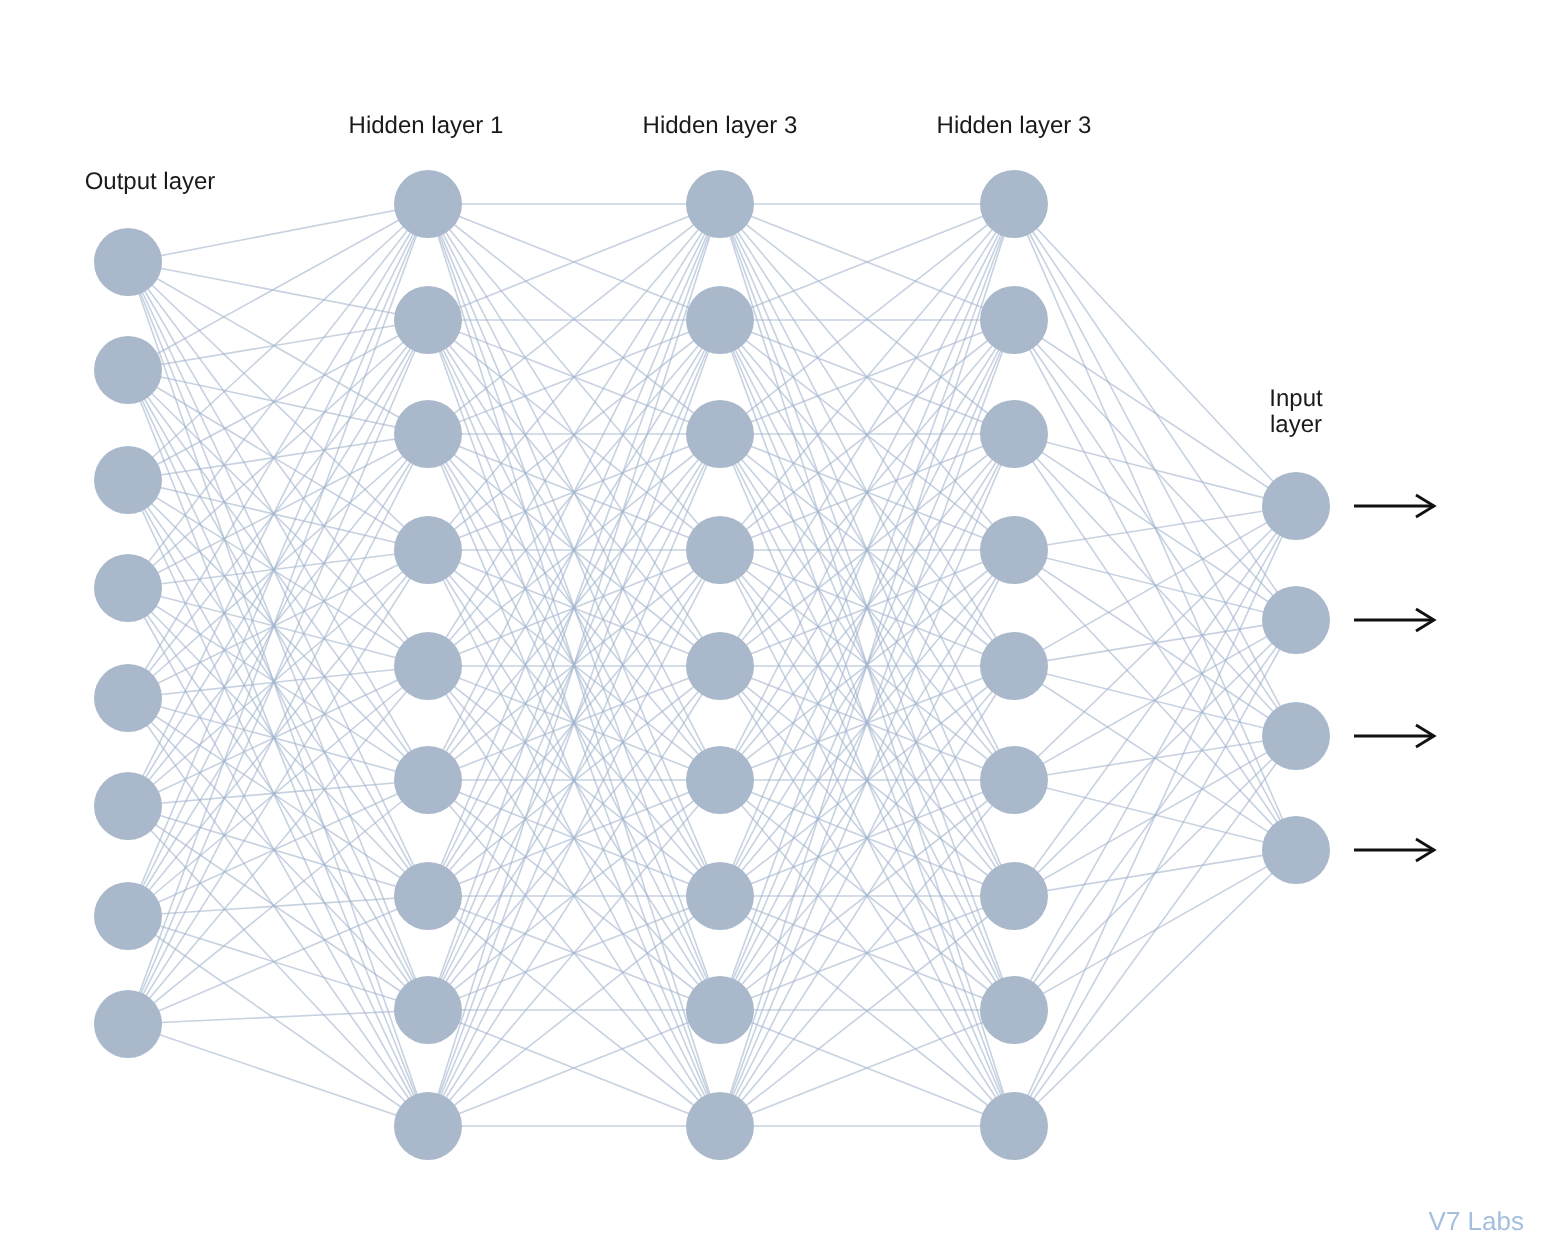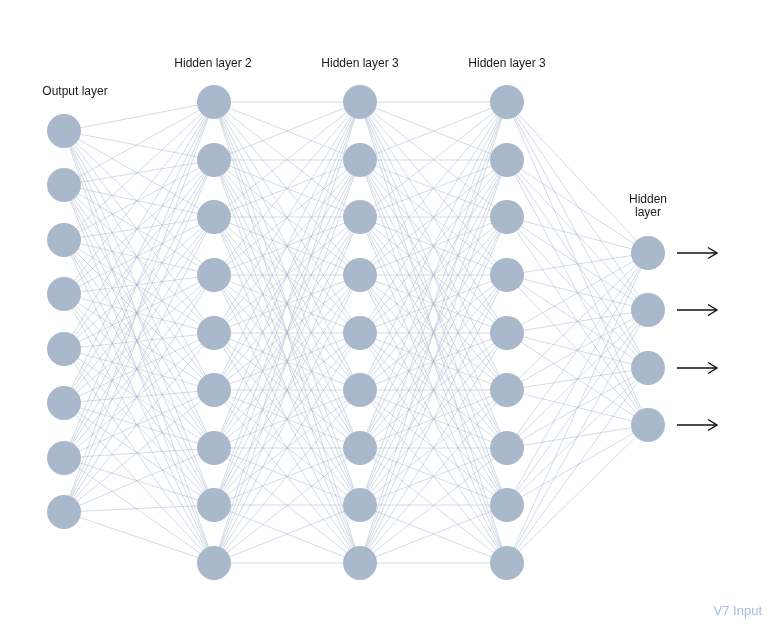--- a/index.html
+++ b/index.html
@@ -370,20 +370,20 @@
           <path d="M 708 362.5 L 717 368 L 708 373.5" fill="none" stroke="#111111" stroke-width="1.4"></path>
         </g>
         <g>
           <line x1="677" y1="425" x2="717" y2="425" stroke="#111111" stroke-width="1.4"></line>
           <path d="M 708 419.5 L 717 425 L 708 430.5" fill="none" stroke="#111111" stroke-width="1.4"></path>
         </g>
       </g>
   </svg>
 
   <div class="layer-label" style="left: 75px; top: 91px; color: rgb(26, 26, 26);">Output layer</div>
-  <div class="layer-label" style="left: 213px; top: 63px; color: rgb(26, 26, 26);">Hidden layer 2</div>
+  <div class="layer-label" style="left: 213px; top: 63px; color: rgb(26, 26, 26);">Hidden layer 1</div>
   <div class="layer-label" style="left: 360px; top: 63px; color: rgb(26, 26, 26);">Hidden layer 3</div>
   <div class="layer-label" style="left: 507px; top: 63px; color: rgb(26, 26, 26); text-align: right;">Hidden layer 3</div>
-  <div class="layer-label" style="left: 648px; top: 206px; color: rgb(26, 26, 26);">Hidden
+  <div class="layer-label" style="left: 648px; top: 206px; color: rgb(26, 26, 26);">Input
 layer</div>
 
-  <div class="watermark" style="color: rgb(164, 190, 222);">V7 Input</div>
+  <div class="watermark" style="color: rgb(164, 190, 222);">V7 Labs</div>
 </div>
 
 </body></html>

